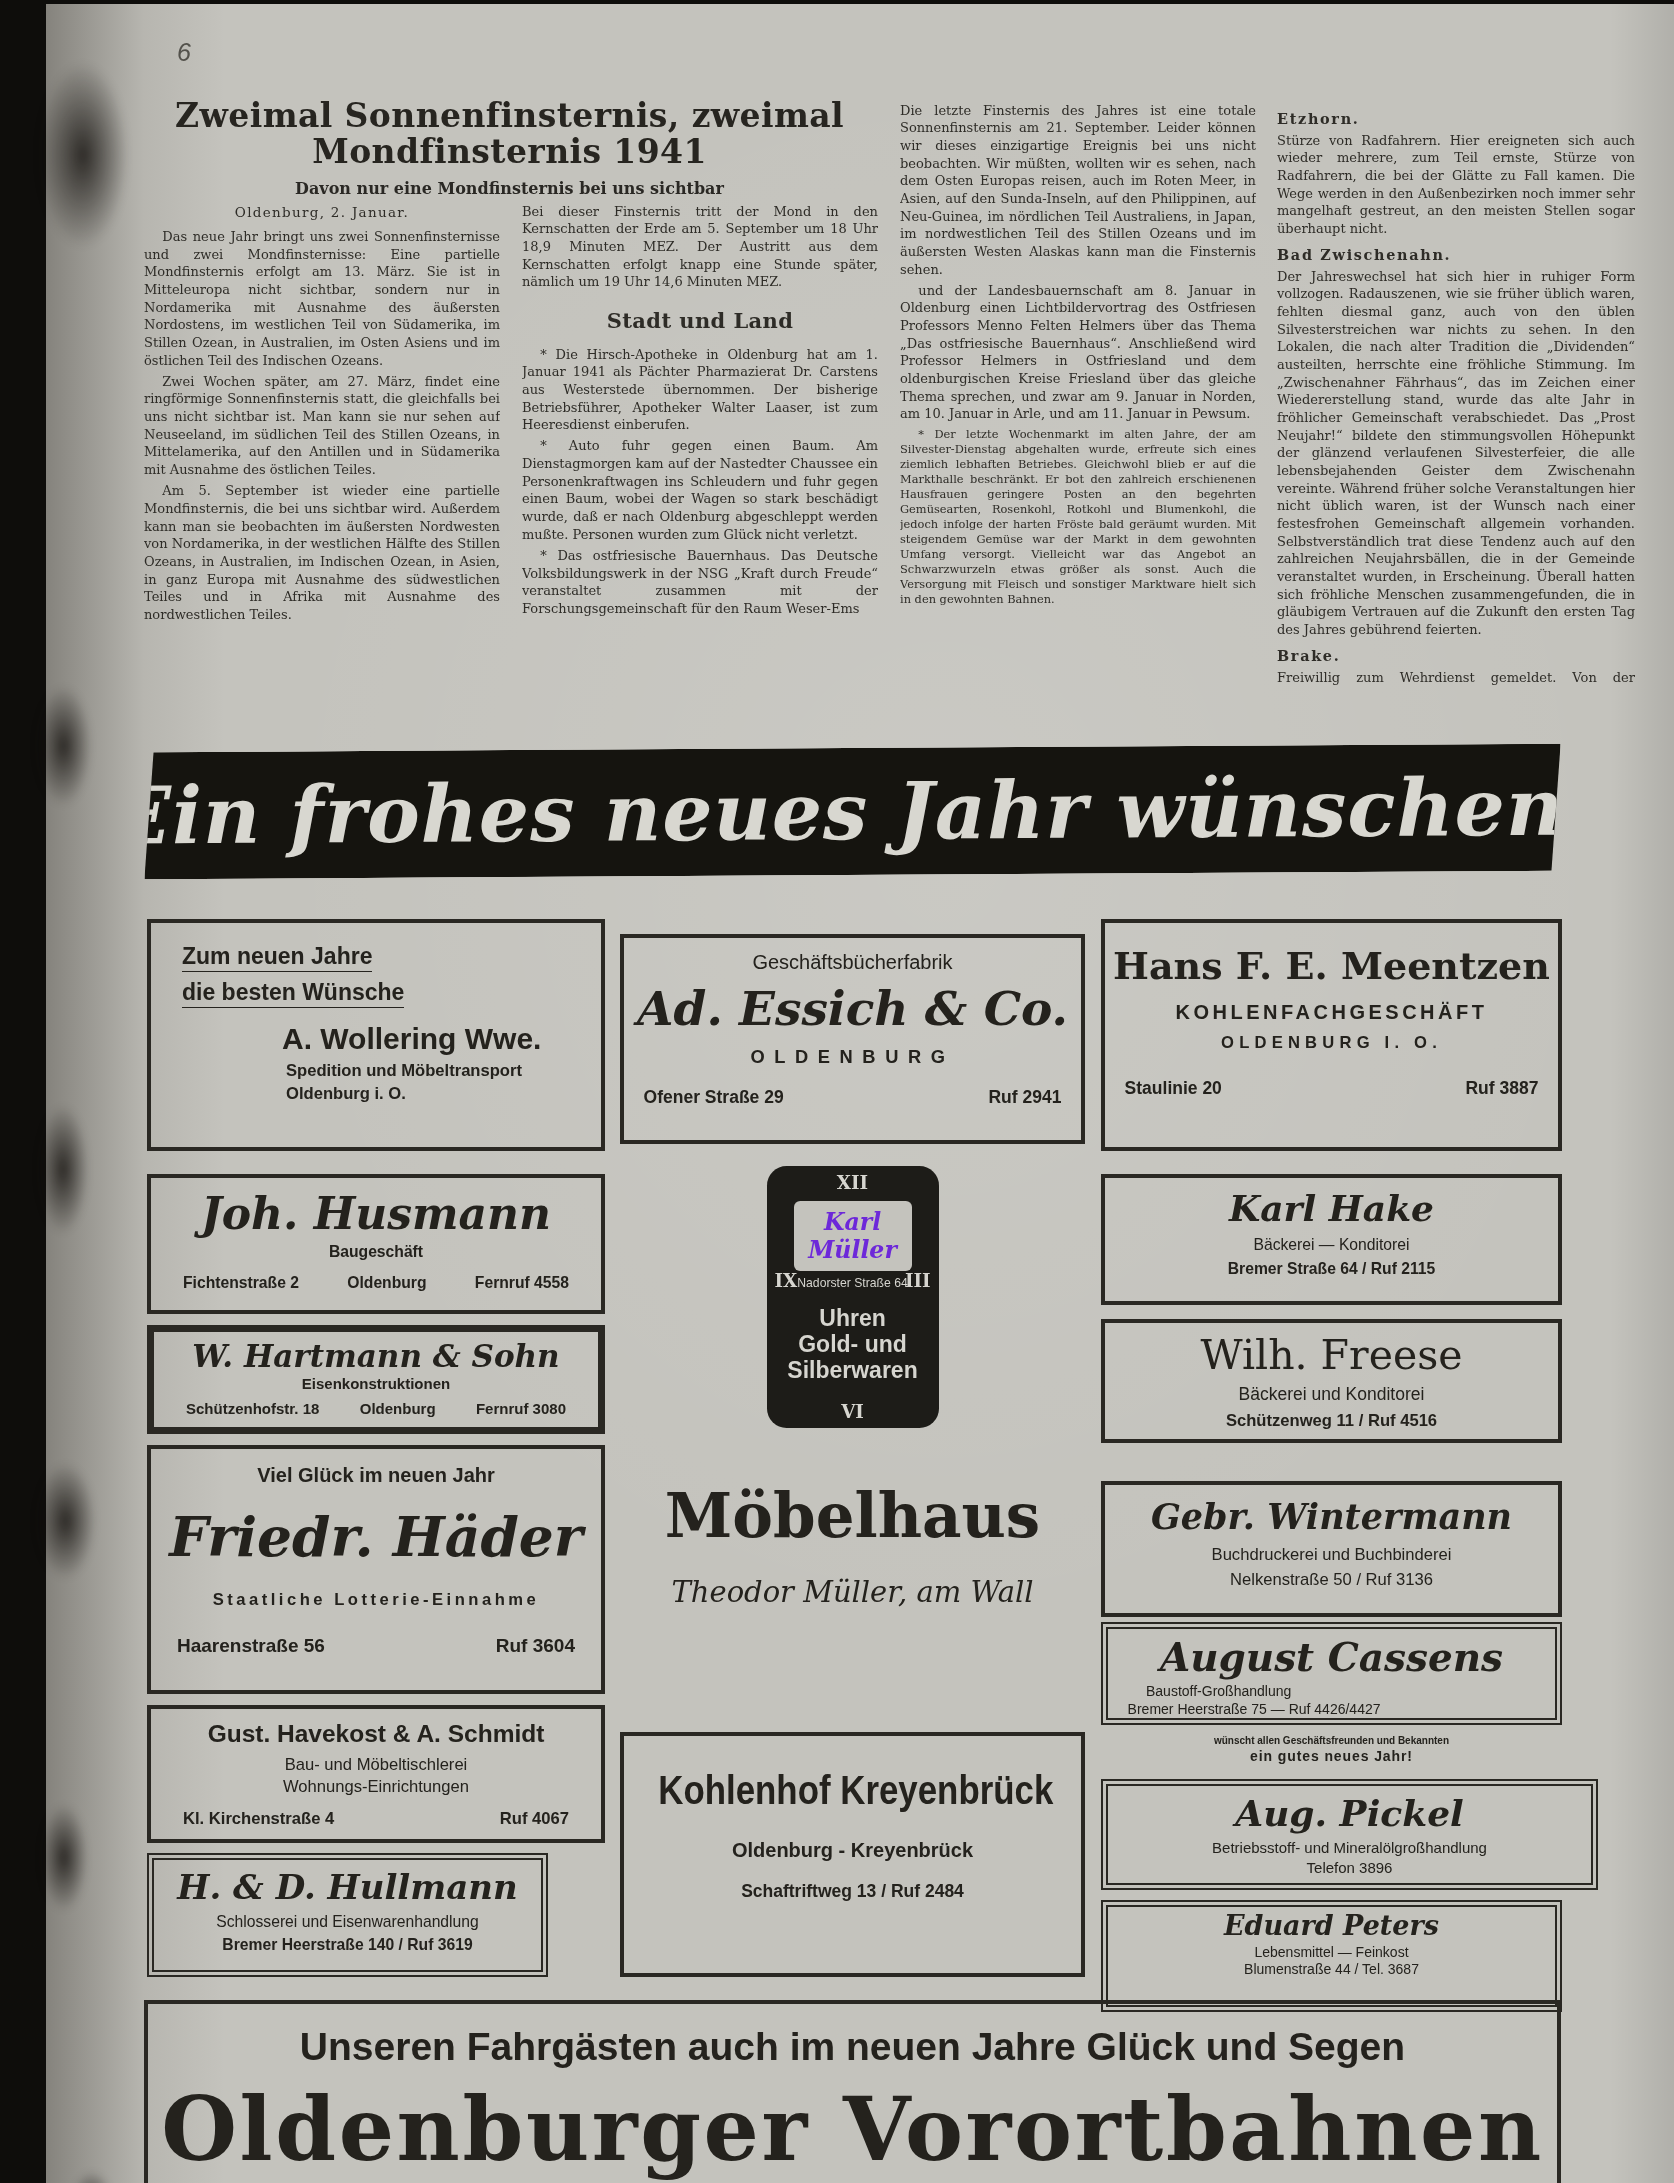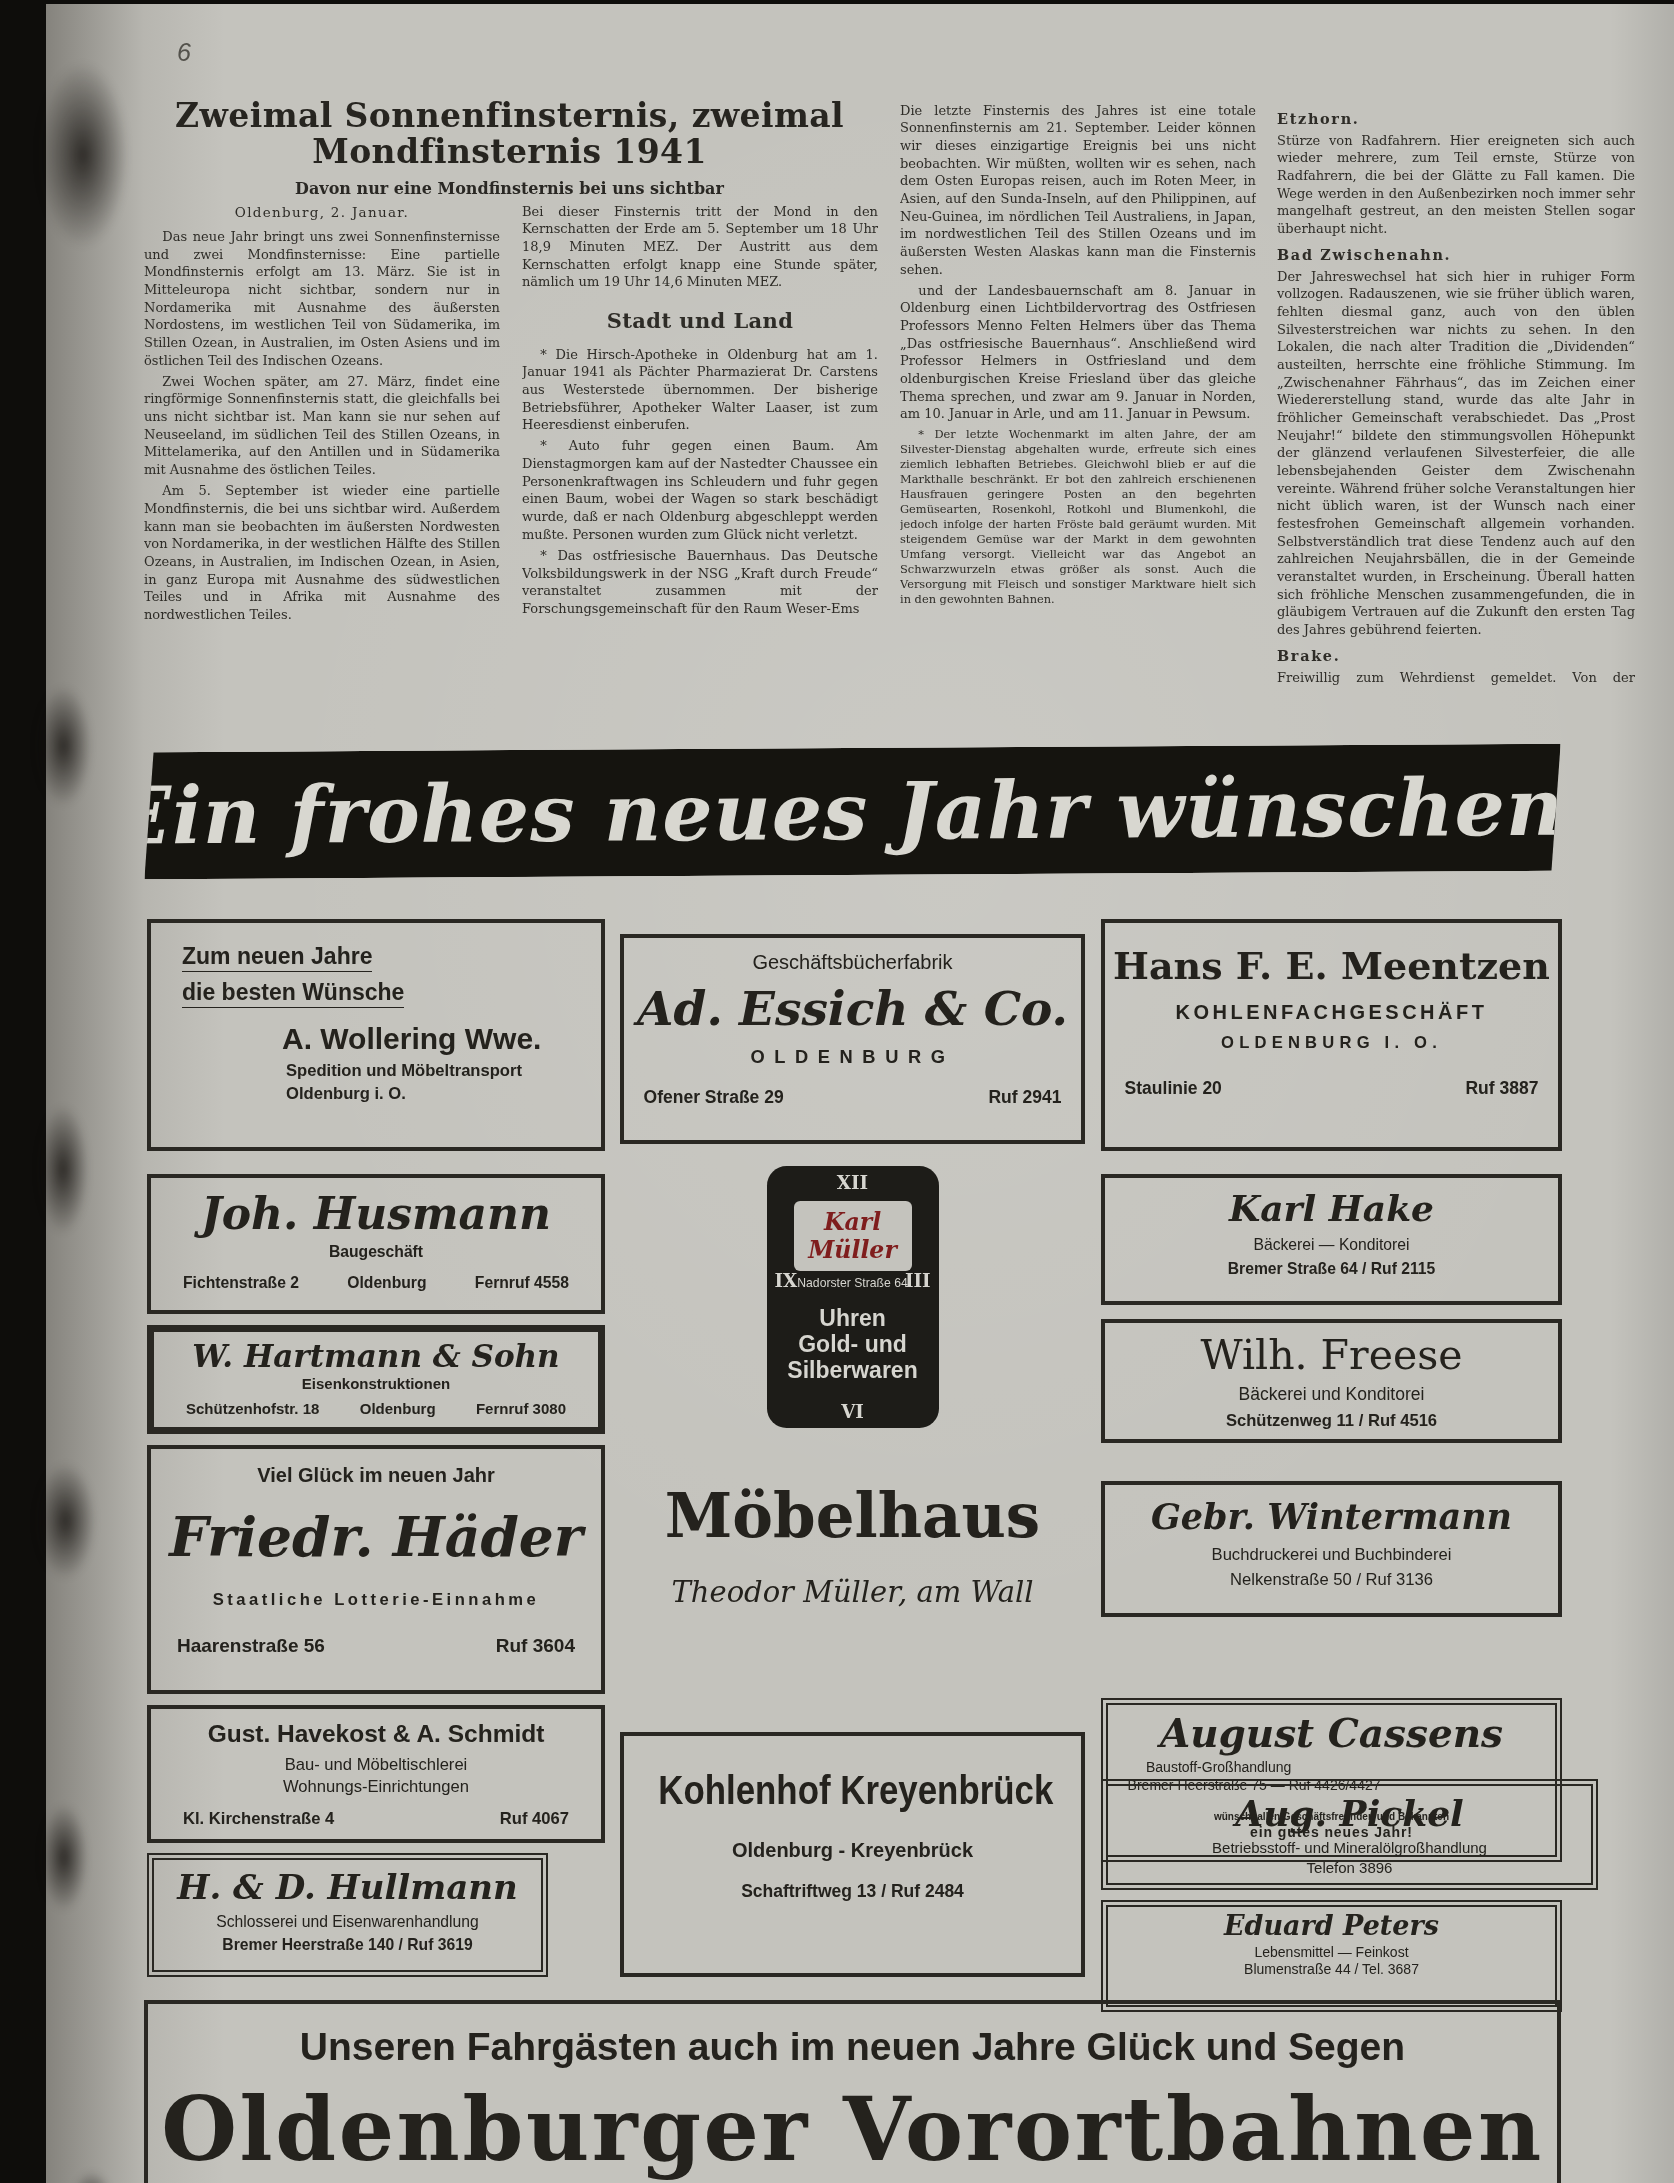--- a/index.html
+++ b/index.html
@@ -34,21 +34,21 @@
   .row{display:flex;justify-content:space-between;align-items:baseline;font:bold 16.6px "Liberation Sans",sans-serif;padding:0 32px}
   .u{border-bottom:1.3px solid #26241f;padding-bottom:2.2px}
   
   .clock{position:relative;width:172px;height:262px;margin:5.2px auto 0;background:#1d1c18;border-radius:19.6px;color:#d6d5cf}
   .num{position:absolute;font:bold 18.3px "DejaVu Serif",serif;color:#d6d5cf}
   .num.top{top:6.1px;left:50%;transform:translateX(-50%)}
   .num.left{top:104px;left:7.9px}
   .num.right{top:104px;right:7.9px}
   .num.bottom{bottom:6.1px;left:50%;transform:translateX(-50%)}
   .face{position:absolute;left:27px;top:35px;width:118px;height:70px;background:#c4c3bd;border-radius:6.1px;display:flex;align-items:center;justify-content:center}
-  .clock-name{font:bold italic 23.6px "DejaVu Serif",serif;color:#7f1d1d}
+  .clock-name{font:bold italic 23.6px "DejaVu Serif",serif;color:#6d28d9}
   .clock-addr{position:absolute;top:110px;width:100%;text-align:center;font:12.2px "Liberation Sans",sans-serif}
   .clock-l{position:absolute;width:100%;text-align:center;font:bold 23px "Liberation Sans",sans-serif}
 </style>
 </head>
 <body>
 
 <div class="paper">
 
   <div class="blob" style="left:-8.7px;top:57px;width:92px;height:188px"></div>
   <div class="blob" style="left:-11px;top:681px;width:57px;height:122px"></div>
@@ -216,21 +216,21 @@
     <div class="t-sansr" style="margin-top:5.2px;font-size:17.5px">Bäckerei und Konditorei</div>
     <div class="t-sans" style="margin-top:5.2px;font-size:16.6px">Schützenweg 11  /  Ruf 4516</div>
   </div>
 
   <div class="ad" style="left:1055px;top:1477px;width:461px;height:136px">
     <div class="t-script" style="margin-top:11.4px;font-size:35px">Gebr. Wintermann</div>
     <div class="t-sansr" style="margin-top:7.9px;font-size:16.6px">Buchdruckerei und Buchbinderei</div>
     <div class="t-sansr" style="margin-top:5.2px;font-size:16.6px">Nelkenstraße 50    /    Ruf 3136</div>
   </div>
 
-  <div class="ad dbl" style="left:1055px;top:1694px;width:461px;height:164px">
+  <div class="ad dbl" style="left:1055px;top:1618px;width:461px;height:103px">
     <div class="t-script" style="margin-top:5.2px;font-size:39px">August Cassens</div>
     <div class="t-sansr" style="margin-top:3.5px;font-size:14px;text-align:left;padding-left:38px">Baustoff-Großhandlung</div>
     <div class="t-sansr" style="margin-top:1.7px;font-size:14px;text-align:left;padding-left:19.6px">Bremer Heerstraße 75 — Ruf 4426/4427</div>
     <div class="t-sans" style="margin-top:18px;font-size:10px">wünscht allen Geschäftsfreunden und Bekannten</div>
     <div class="t-sans" style="margin-top:1.7px;font-size:14px;letter-spacing:0.9px">ein gutes neues Jahr!</div>
   </div>
 
   <div class="ad dbl" style="left:1055px;top:1775px;width:497px;height:111px">
     <div class="t-script" style="margin-top:6.1px;font-size:36px">Aug. Pickel</div>
     <div class="t-sansr" style="margin-top:5.2px;font-size:15px">Betriebsstoff- und Mineralölgroßhandlung</div>

